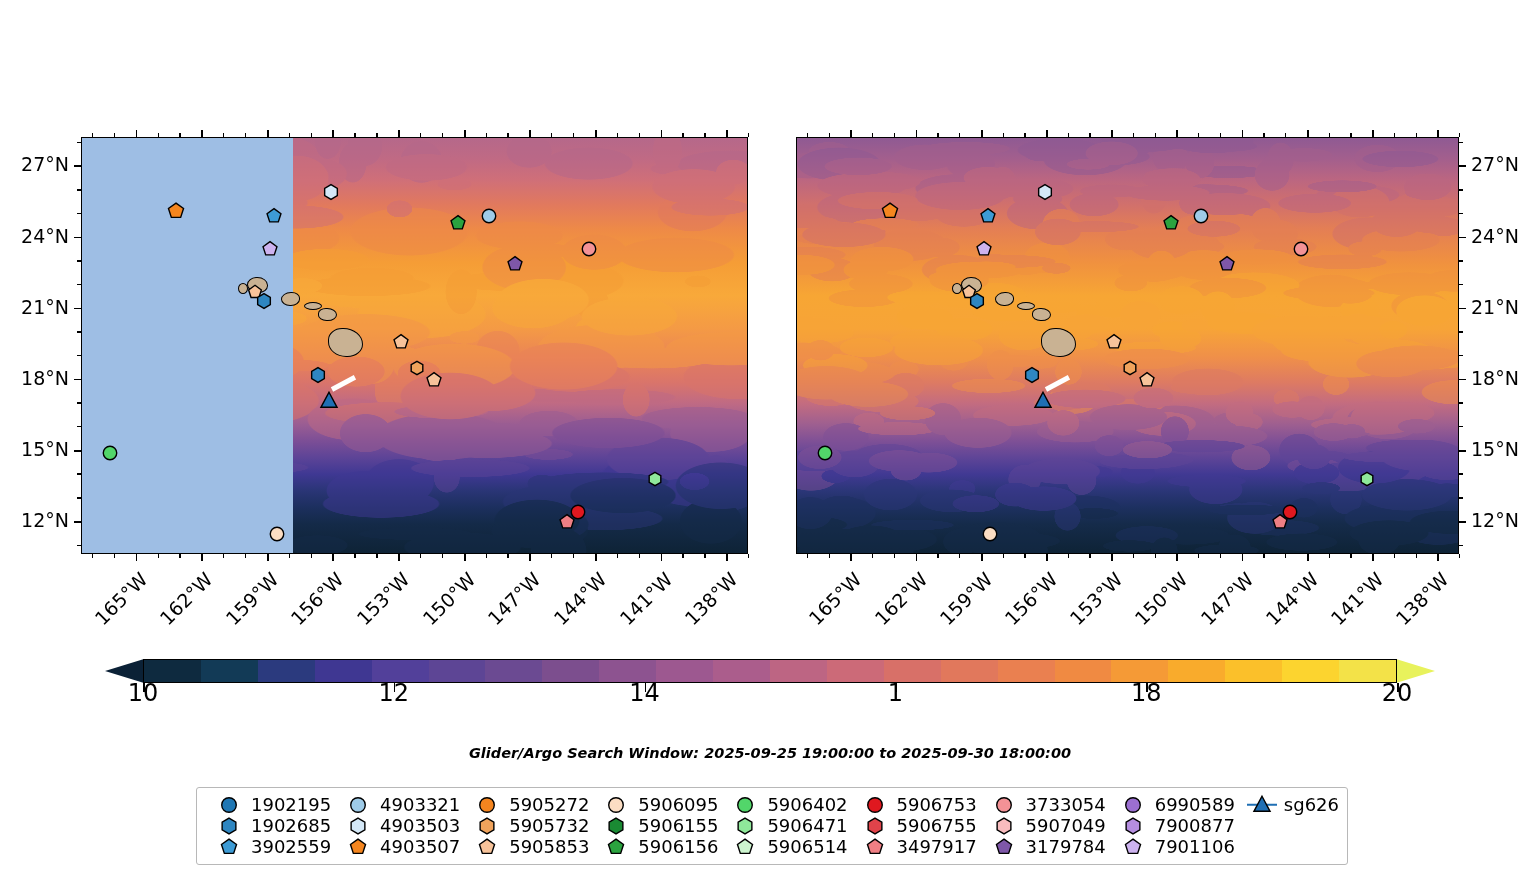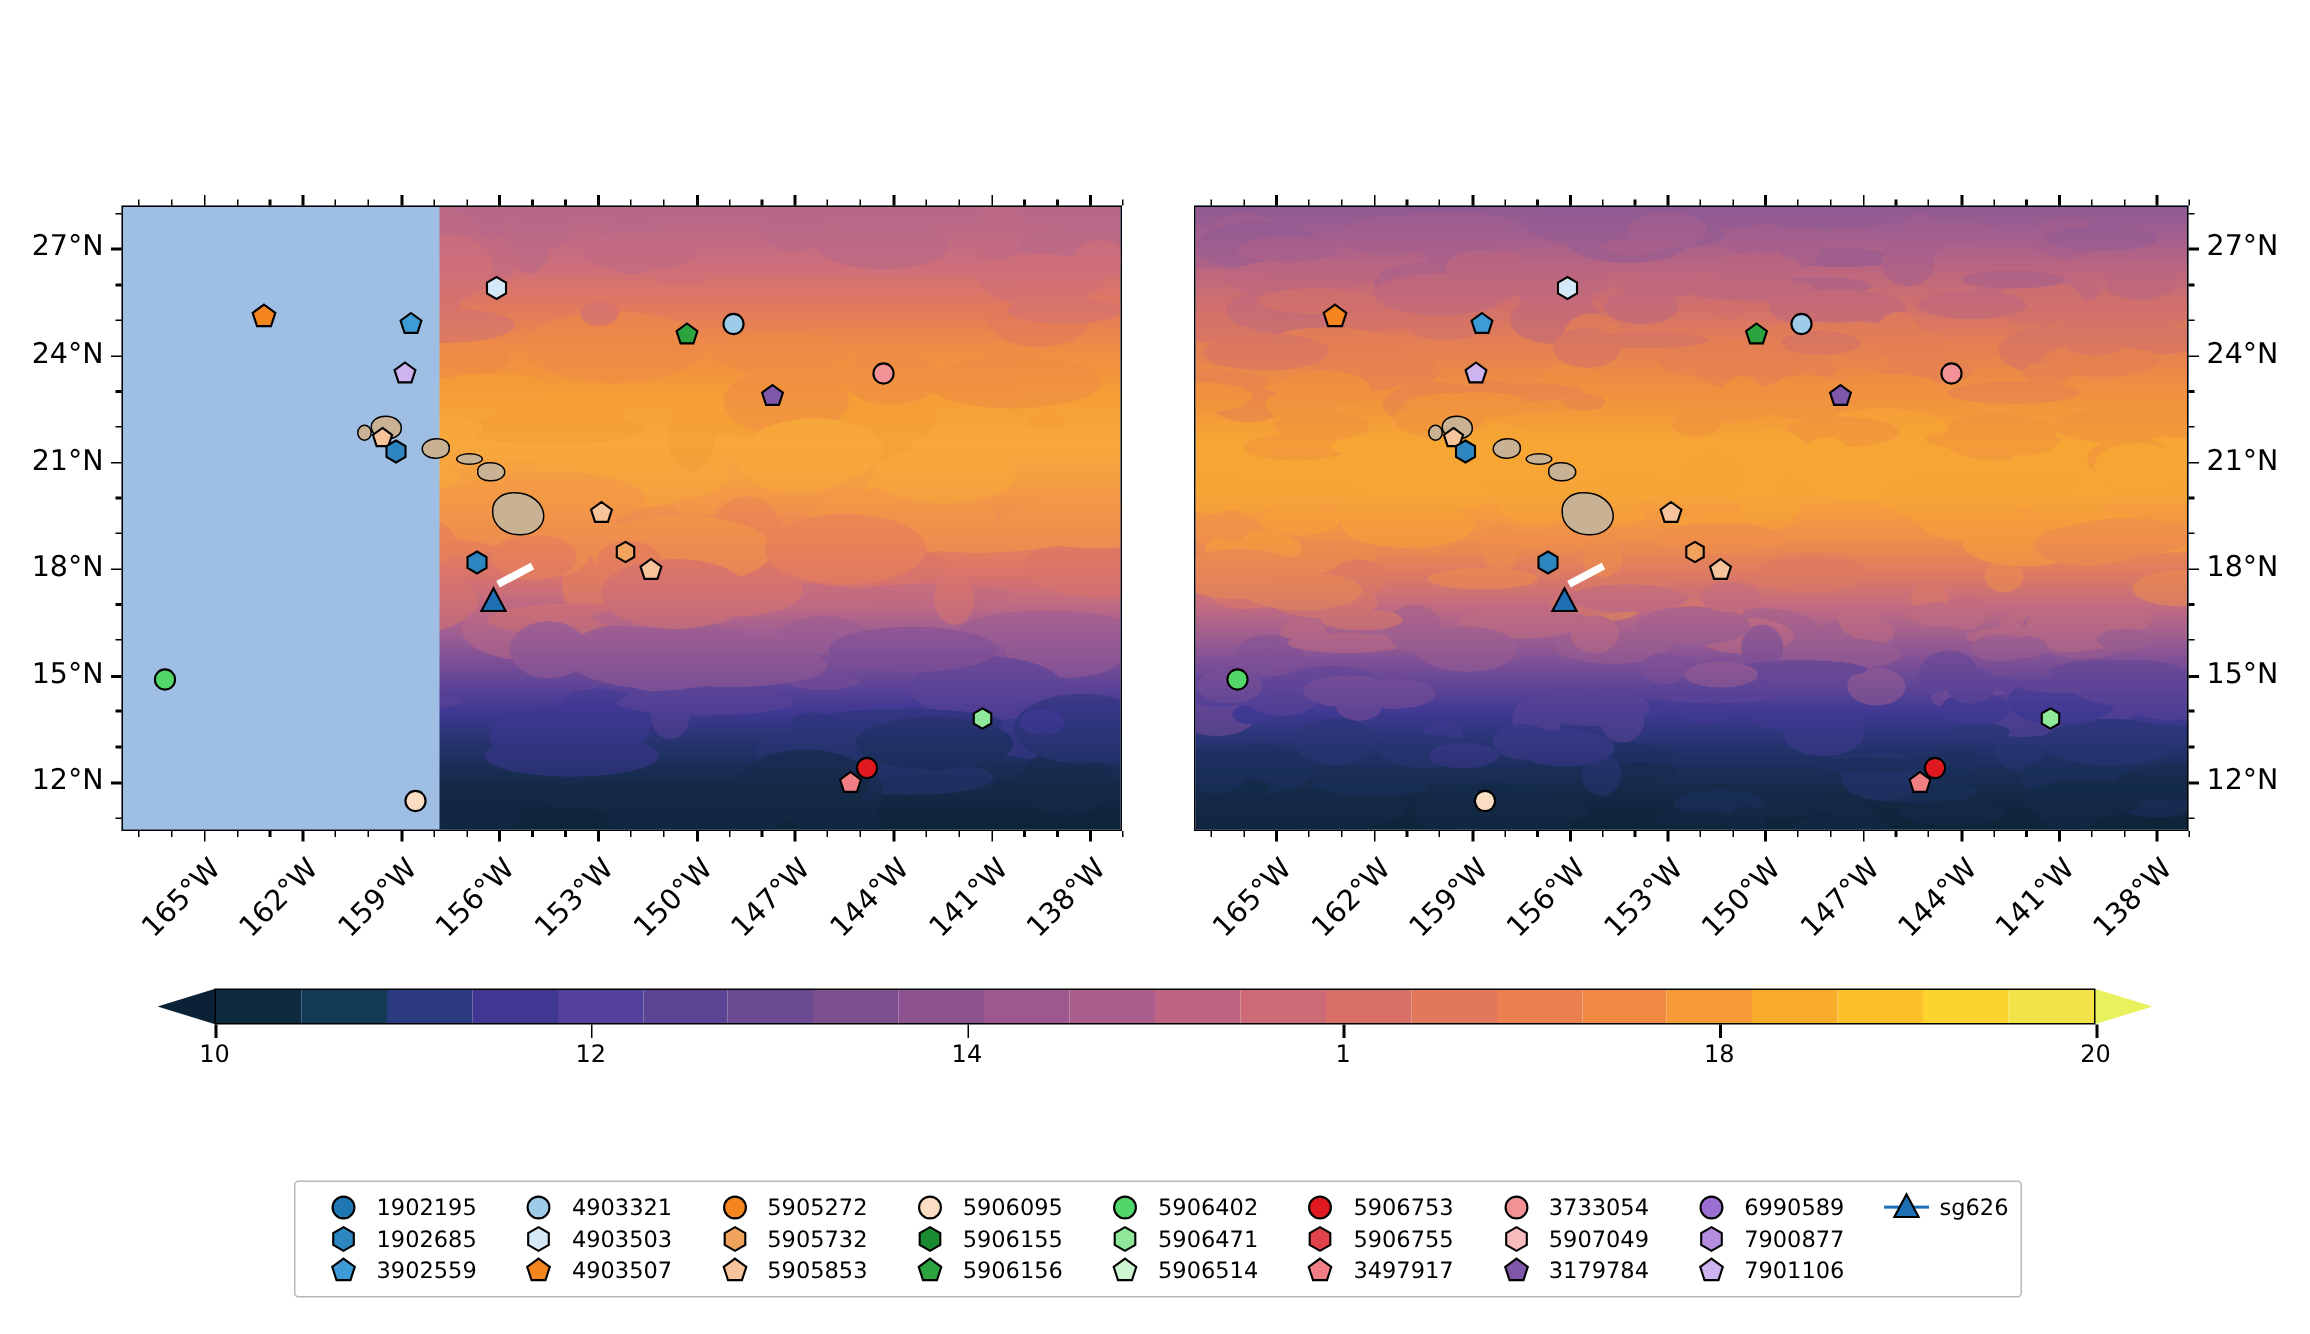--- a/index.html
+++ b/index.html
@@ -46,36 +46,36 @@
   #cbar-wrap{position:absolute;left:105px;top:659px;width:1330px;height:24px;}
   #cbar-body{position:absolute;left:38px;top:0;width:1254px;height:24px;
     border:1.6px solid #000;box-sizing:border-box;display:flex;}
   #cbar-body div{height:100%;flex:1 1 0;}
   .cap{position:absolute;top:-0.5px;width:0;height:0;}
   #cap-left{left:0;border-top:12.5px solid transparent;border-bottom:12.5px solid transparent;
     border-right:39px solid #0b2136;}
   #cap-right{right:0;border-top:12.5px solid transparent;border-bottom:12.5px solid transparent;
     border-left:39px solid #e8f25c;}
   .cbtick{position:absolute;width:1.6px;height:9px;background:#000;top:24px;}
-  .cblab{position:absolute;top:34px;font-size:16px;transform:translateX(-50%);}
+  .cblab{position:absolute;top:20px;font-size:24px;transform:translateX(-50%);}
   #cbar-axlabel{position:absolute;left:0;top:716px;width:1540px;text-align:center;
     font-size:21px;font-weight:bold;}
   #search-window{position:absolute;left:0;top:745px;width:1540px;text-align:center;
     font-size:14.5px;font-weight:bold;font-style:italic;}
 
   
   #legend{position:absolute;left:196px;top:787px;width:1152px;
     border:1px solid #b8b8b8;border-radius:3px;background:#fff;
     padding:6px 8px 7px 8px;box-sizing:border-box;}
   #legend-grid{display:grid;grid-template-columns:repeat(8,1fr);
     grid-auto-flow:column;grid-template-rows:repeat(3,21px);}
   .lg-item{display:flex;align-items:center;gap:7px;padding-left:9px;}
   .lg-sym{width:30px;height:19px;position:relative;flex:0 0 30px;}
   .lg-sym svg{position:absolute;left:50%;top:50%;transform:translate(-50%,-50%);overflow:visible;}
-  .lg-txt{font-size:15px;white-space:nowrap;text-align:center;}
+  .lg-txt{font-size:18px;white-space:nowrap;text-align:center;}
 </style>
 </head>
 <body>
 
 <div id="figure">
 
 
   <div class="panel" id="panel-rtofs">
 
     <div class="mapclip">
@@ -342,20 +342,21 @@
       <div class="cblab" style="left: 288.8px;">12</div>
       <div class="cbtick" style="left: 539.6px;"></div>
       <div class="cblab" style="left: 539.6px;">14</div>
       <div class="cbtick" style="left: 790.4px;"></div>
       <div class="cblab" style="left: 790.4px;">1</div>
       <div class="cbtick" style="left: 1041.2px;"></div>
       <div class="cblab" style="left: 1041.2px;">18</div>
       <div class="cbtick" style="left: 1292px;"></div>
       <div class="cblab" style="left: 1292px;">20</div>
     </div>
+  <div id="search-window">Glider/Argo Search Window: 2025-09-25 19:00:00 to 2025-09-30 18:00:00</div>
 
   <div id="legend">
     <div id="legend-grid">
         <div class="lg-item">
           <div class="lg-sym">
             <svg width="26" height="26" viewBox="-13 -13 26 26">
               <circle r="7.280000000000001" cx="0" cy="0" fill="#1f77b4" stroke="#000" stroke-width="1.4"></circle>
             </svg>
           </div>
           <span class="lg-txt">1902195</span>

